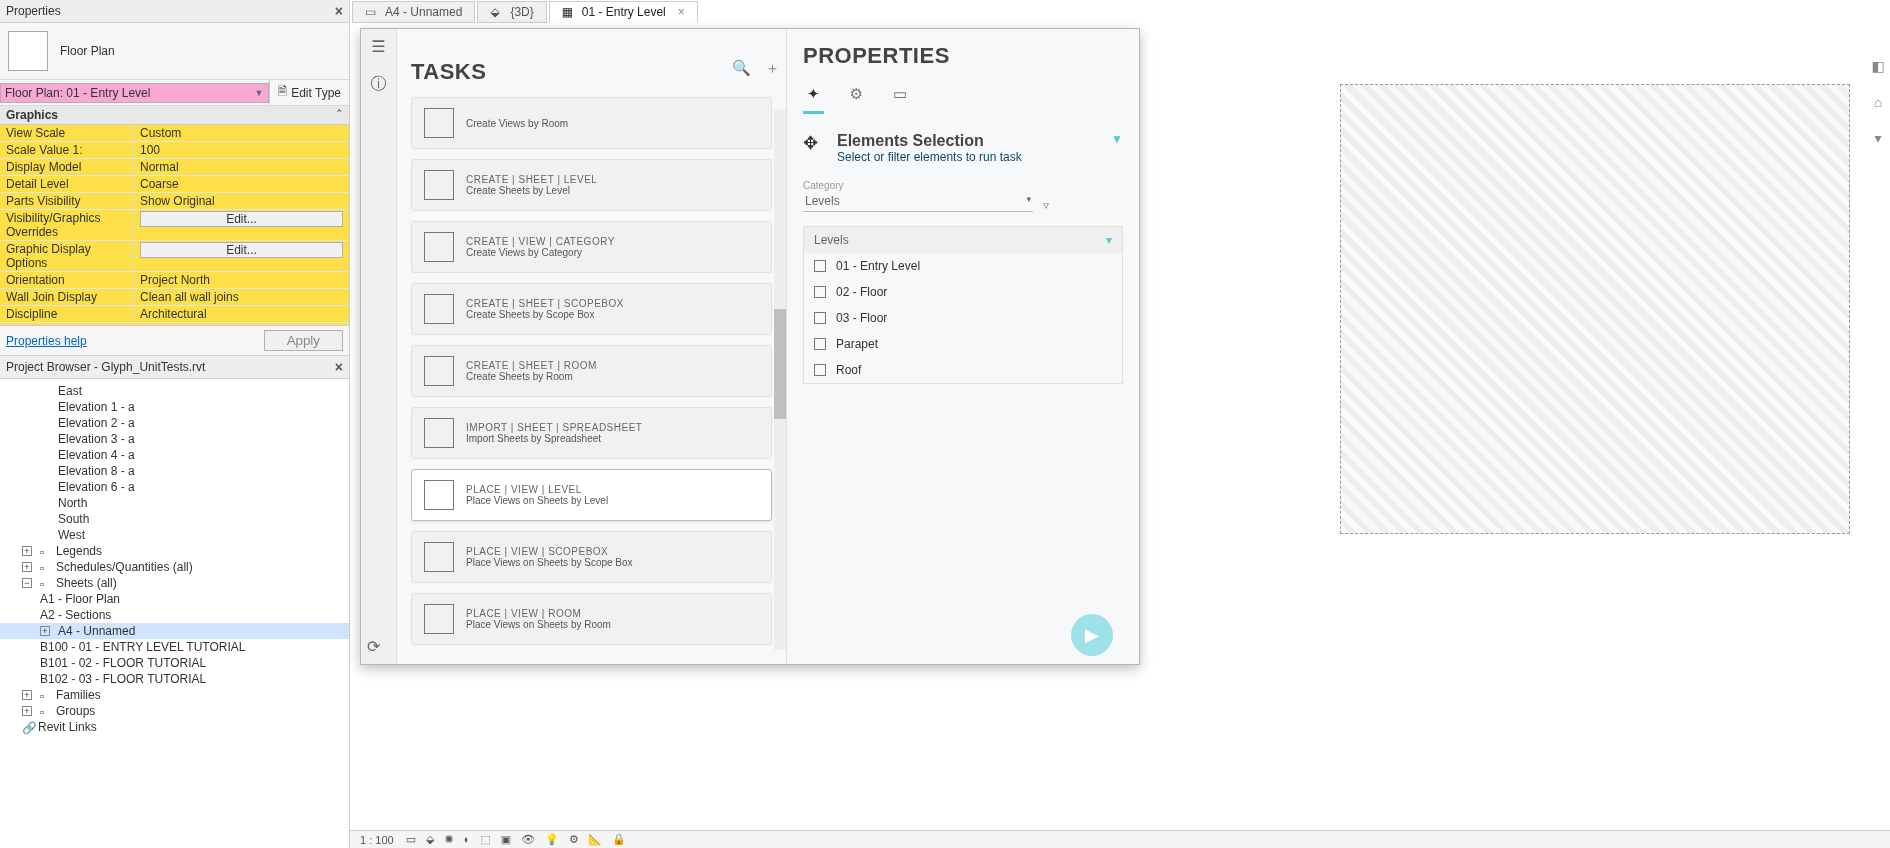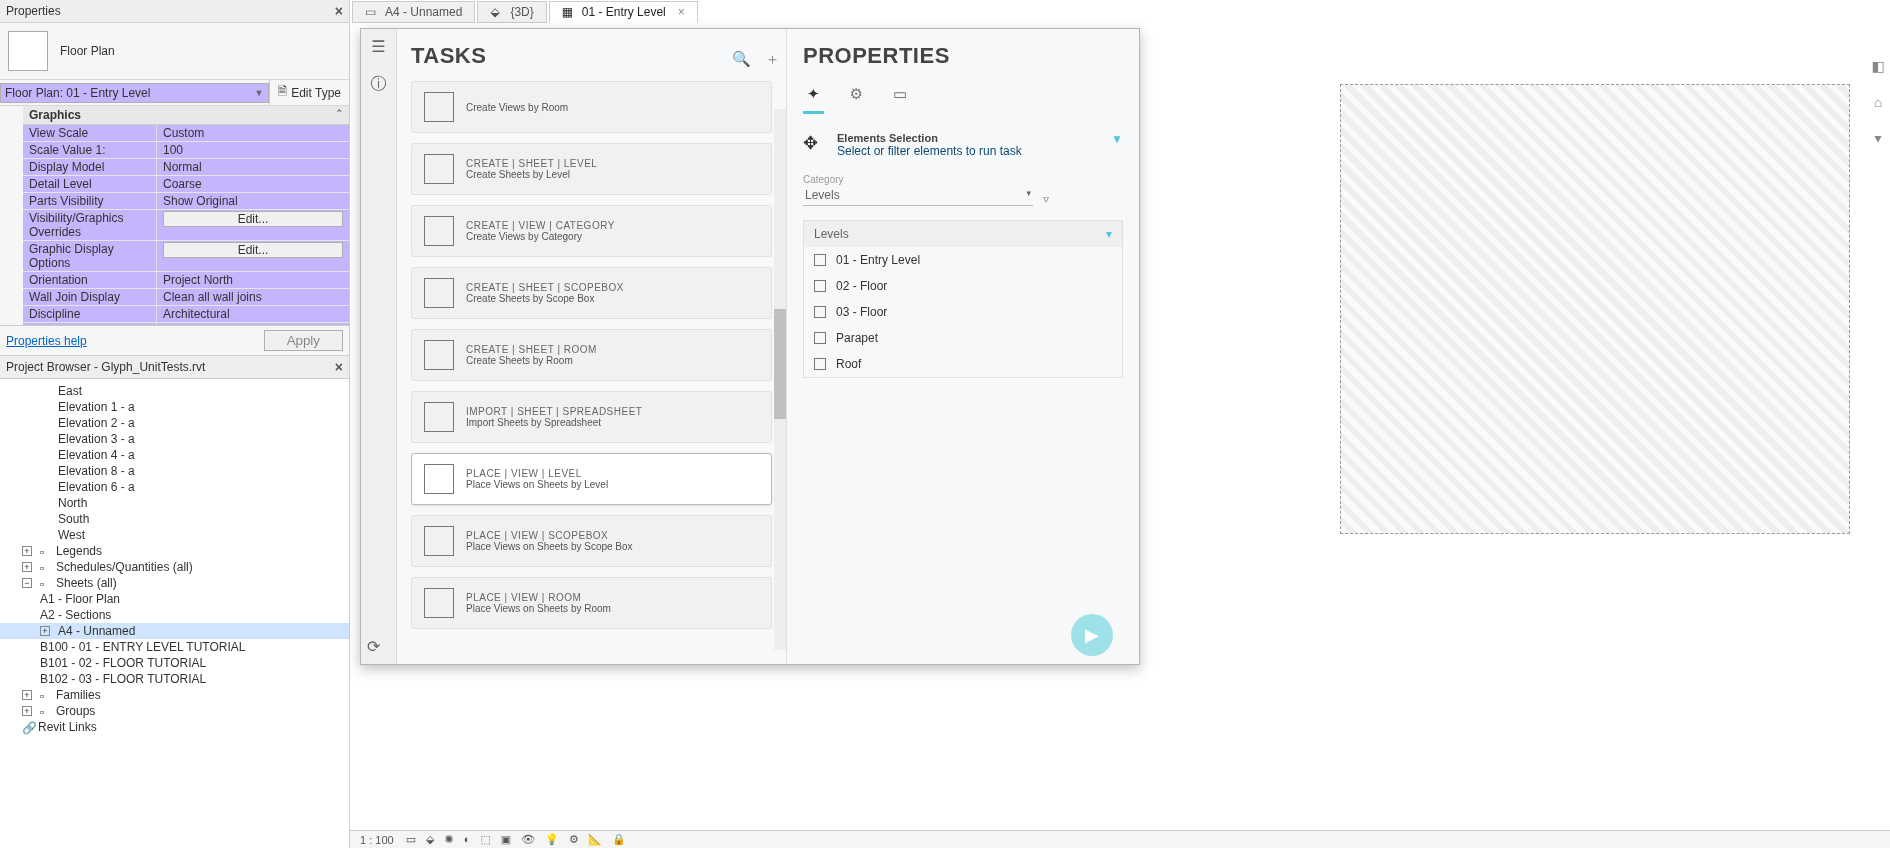--- a/index.html
+++ b/index.html
@@ -12,23 +12,23 @@
 .view-tab .tab-close { margin-left: 6px; color: #888; cursor: pointer; }
 .tab-icon { width:14px; height:14px; display:inline-block; }
 
 
 .properties-panel { position: absolute; left: 0; top: 0; width: 350px; height: 355px; border-right: 1px solid #d0d0d0; background: #f6f6f6; display: flex; flex-direction: column; }
 .panel-titlebar { display: flex; align-items: center; justify-content: space-between; padding: 3px 6px; font-size: 12px; background: #eee; border-bottom: 1px solid #d0d0d0; }
 .close-x { color: #555; cursor: pointer; font-weight: bold; font-size: 14px; }
 .prop-thumb-row { display: flex; align-items: center; padding: 8px; border-bottom: 1px solid #d8d8d8; }
 .prop-thumb { width: 40px; height: 40px; border: 1px solid #aaa; margin-right: 12px; background: #fff; }
 .prop-type-row { display: flex; align-items: center; border-bottom: 1px solid #d8d8d8; }
-.prop-type-dd { flex: 1; border: 1px solid #b0b0b0; background: #c4b5fd; padding: 2px 4px; display: flex; justify-content: space-between; align-items: center; }
+.prop-type-dd { flex: 1; border: 1px solid #b0b0b0; background: #f9a8d4; padding: 2px 4px; display: flex; justify-content: space-between; align-items: center; }
 .edit-type-btn { display: flex; align-items: center; gap: 4px; padding: 2px 8px; border-left: 1px solid #ccc; }
-.prop-table { flex: 1; overflow-y: auto; background: #c4b5fd; margin-left: 23px; }
+.prop-table { flex: 1; overflow-y: auto; background: #fde047; }
 .prop-group-header { background: #e8e8e8; font-weight: bold; padding: 2px 6px; border-bottom: 1px solid #ccc; display: flex; justify-content: space-between; }
 .prop-row { display: flex; border-bottom: 1px solid #e5e5e5; }
 .prop-row .k { width: 134px; padding: 1px 6px; border-right: 1px solid #ddd; }
 .prop-row .v { flex: 1; padding: 1px 6px; }
 .edit-btn { background: #f0f0f0; border: 1px solid #b0b0b0; text-align: center; width: 100%; display: block; }
 .prop-help-row { display: flex; justify-content: space-between; align-items: center; padding: 4px 6px; border-top: 1px solid #ccc; }
 .prop-help-link { color: #0066cc; text-decoration: underline; }
 .apply-btn { padding: 2px 22px; border: 1px solid #b0b0b0; background: #f0f0f0; color: #888; }
 
 
@@ -56,39 +56,39 @@
 .glyph-titlebar { height: 22px; display: flex; align-items: center; padding: 0 8px; background: #fff; border-bottom: 1px solid #ddd; font-size: 11px; color: #777; }
 .glyph-logo { width:14px; height:14px; background:#4fc9d8; margin-right:8px; border-radius:2px; }
 .glyph-title-main { font-weight:600; color:#444; margin-right:4px; }
 .glyph-winbtns { margin-left:auto; display:flex; gap:10px; color:#555; }
 .glyph-body { flex:1; display:flex; overflow:hidden; }
 .glyph-lefticons { width:36px; background:#f0f0f0; border-right:1px solid #ddd; display:flex; flex-direction:column; align-items:center; padding-top:8px; gap:18px; color:#666; }
 .glyph-lefticons .ic { font-size:16px; cursor:pointer; }
 .glyph-refresh { position:absolute; left:6px; bottom:8px; font-size:16px; color:#666; cursor:pointer;}
 
 .glyph-tasks { width: 390px; background:#f7f8f9; display:flex; flex-direction:column; padding:14px 6px 14px 14px; border-right:1px solid #e0e0e0; position:relative;}
-.section-header { display:flex; align-items:flex-end; justify-content:space-between; }
+.section-header { display:flex; align-items:flex-start; justify-content:space-between;margin-top:16px; }
 .section-title { font-size:22px; font-weight:600; color:#444; letter-spacing:0.5px; }
 .section-tools { display:flex; gap:14px; color:#888; font-size:15px; }
 .task-list { flex:1; overflow-y:auto; margin-top:12px; padding-right:8px; }
 .task-card { background:#f0f1f2; border:1px solid #e0e0e0; border-radius:3px; padding:10px 12px; margin-bottom:10px; display:flex; gap:12px; align-items:center; cursor:pointer; }
 .task-card.selected { background:#fff; border:1px solid #bbb; box-shadow:0 1px 3px rgba(0,0,0,0.1); }
 .task-icon { width:30px; height:30px; border:1px solid #777; position:relative; flex-shrink:0; }
 .task-breadcrumb { font-size:10px; letter-spacing:0.5px; color:#666; }
 .task-name { font-size:10px; color:#555; }
 .tasks-scrollbar { position:absolute; right:0; top:80px; bottom:14px; width:12px; background:#eee;}
 .tasks-thumb { position:absolute; right:0; width:12px; background:#c0c0c0; height:110px; top:200px;}
 
 .glyph-props { flex:1; background:#f7f8f9; display:flex; flex-direction:column; padding:14px 16px; position:relative; }
 .props-tabs { display:flex; gap:22px; margin-top:10px; color:#777; font-size:15px; }
 .props-tab { padding:6px 4px 8px; cursor:pointer; }
 .props-tab.active { border-bottom:3px solid #4fc9d8; color:#333; }
 .elem-sel { margin-top:18px; display:flex; gap:12px; }
 .elem-sel-icon { width:22px; height:22px; color:#333; font-size:18px; }
-.elem-sel-title { font-size:11px; font-weight:600; color:#444; }
+.elem-sel-title { font-size:16px; font-weight:600; color:#444; }
 .elem-sel-sub { font-size:12px; color:#0c4a6e; }
 .chev-down-teal { margin-left:auto; color:#4fc9d8; font-size:12px; }
 .cat-label { font-size:10px; color:#999; margin-top:16px; }
 .cat-dd { border-bottom:1px solid #bbb; padding:3px 2px; display:flex; justify-content:space-between; color:#666; width:230px; }
 .filter-icon { color:#888; margin-left:10px; }
 .cat-row { display:flex; align-items:flex-end; }
 .levels-panel { margin-top:14px; border:1px solid #e0e0e0; }
 .levels-header { display:flex; justify-content:space-between; background:#efefef; padding:6px 10px; color:#666; }
 .level-item { display:flex; align-items:center; gap:10px; padding:6px 10px; }
 .cb { width:12px; height:12px; border:1.5px solid #777; }

